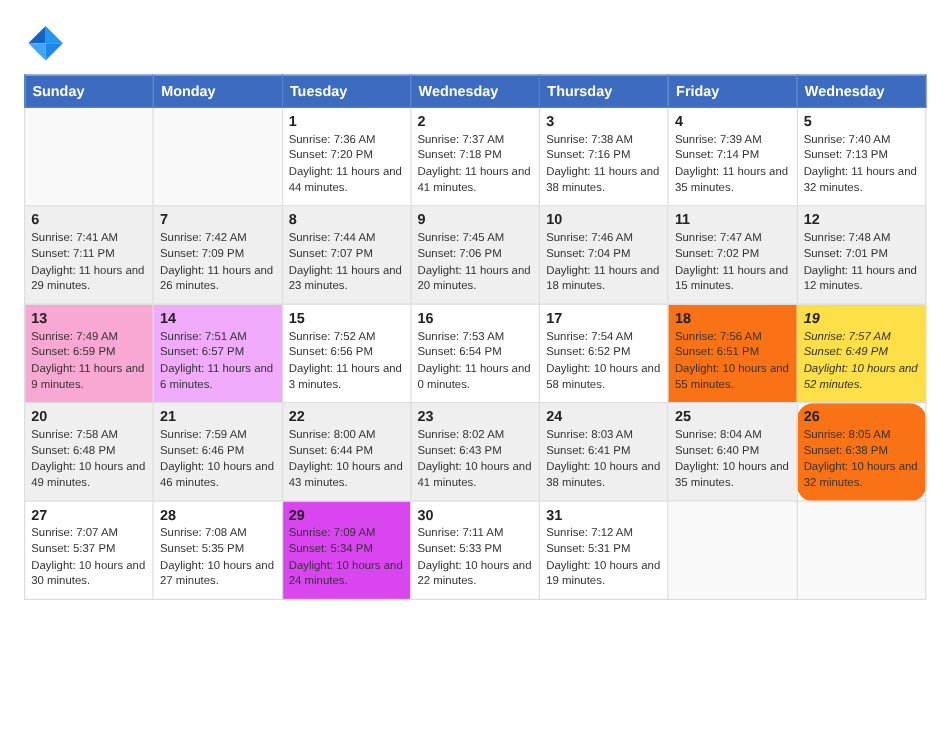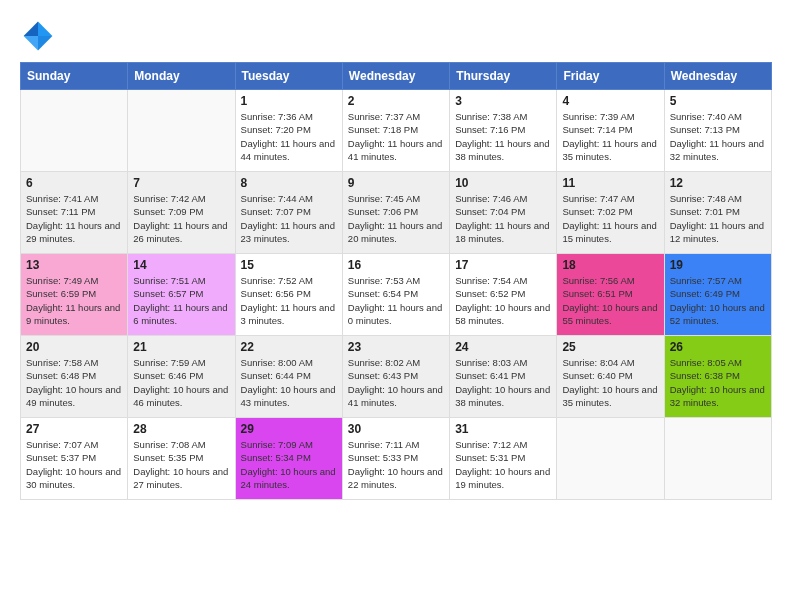--- a/index.html
+++ b/index.html
@@ -241,27 +241,27 @@
             <div class="day-detail" style="white-space: pre-line;">Sunrise: 7:53 AM
 Sunset: 6:54 PM
 Daylight: 11 hours and 0 minutes.</div>
           </td>
           <td style="background: rgb(255, 255, 255);">
             <span class="day-num">17</span>
             <div class="day-detail" style="white-space: pre-line;">Sunrise: 7:54 AM
 Sunset: 6:52 PM
 Daylight: 10 hours and 58 minutes.</div>
           </td>
-          <td style="background: #ec4899;">
+          <td style="background: #f97316;">
             <span class="day-num">18</span>
             <div class="day-detail" style="white-space: pre-line;">Sunrise: 7:56 AM
 Sunset: 6:51 PM
 Daylight: 10 hours and 55 minutes.</div>
           </td>
-          <td style="background: #3b82f6;">
+          <td style="background: #fde047; font-style: italic;">
             <span class="day-num">19</span>
             <div class="day-detail" style="white-space: pre-line;">Sunrise: 7:57 AM
 Sunset: 6:49 PM
 Daylight: 10 hours and 52 minutes.</div>
           </td>
         </tr>
         <tr class="row-even">
           <td style="background: rgb(239, 239, 239);">
             <span class="day-num">20</span>
             <div class="day-detail" style="white-space: pre-line;">Sunrise: 7:58 AM
@@ -291,21 +291,21 @@
             <div class="day-detail" style="white-space: pre-line;">Sunrise: 8:03 AM
 Sunset: 6:41 PM
 Daylight: 10 hours and 38 minutes.</div>
           </td>
           <td style="background: rgb(239, 239, 239);">
             <span class="day-num">25</span>
             <div class="day-detail" style="white-space: pre-line;">Sunrise: 8:04 AM
 Sunset: 6:40 PM
 Daylight: 10 hours and 35 minutes.</div>
           </td>
-          <td style="background: #84cc16;">
+          <td style="background: #f97316; border-radius: 14px;">
             <span class="day-num">26</span>
             <div class="day-detail" style="white-space: pre-line;">Sunrise: 8:05 AM
 Sunset: 6:38 PM
 Daylight: 10 hours and 32 minutes.</div>
           </td>
         </tr>
         <tr class="row-odd">
           <td style="background: rgb(255, 255, 255);">
             <span class="day-num">27</span>
             <div class="day-detail" style="white-space: pre-line;">Sunrise: 7:07 AM

